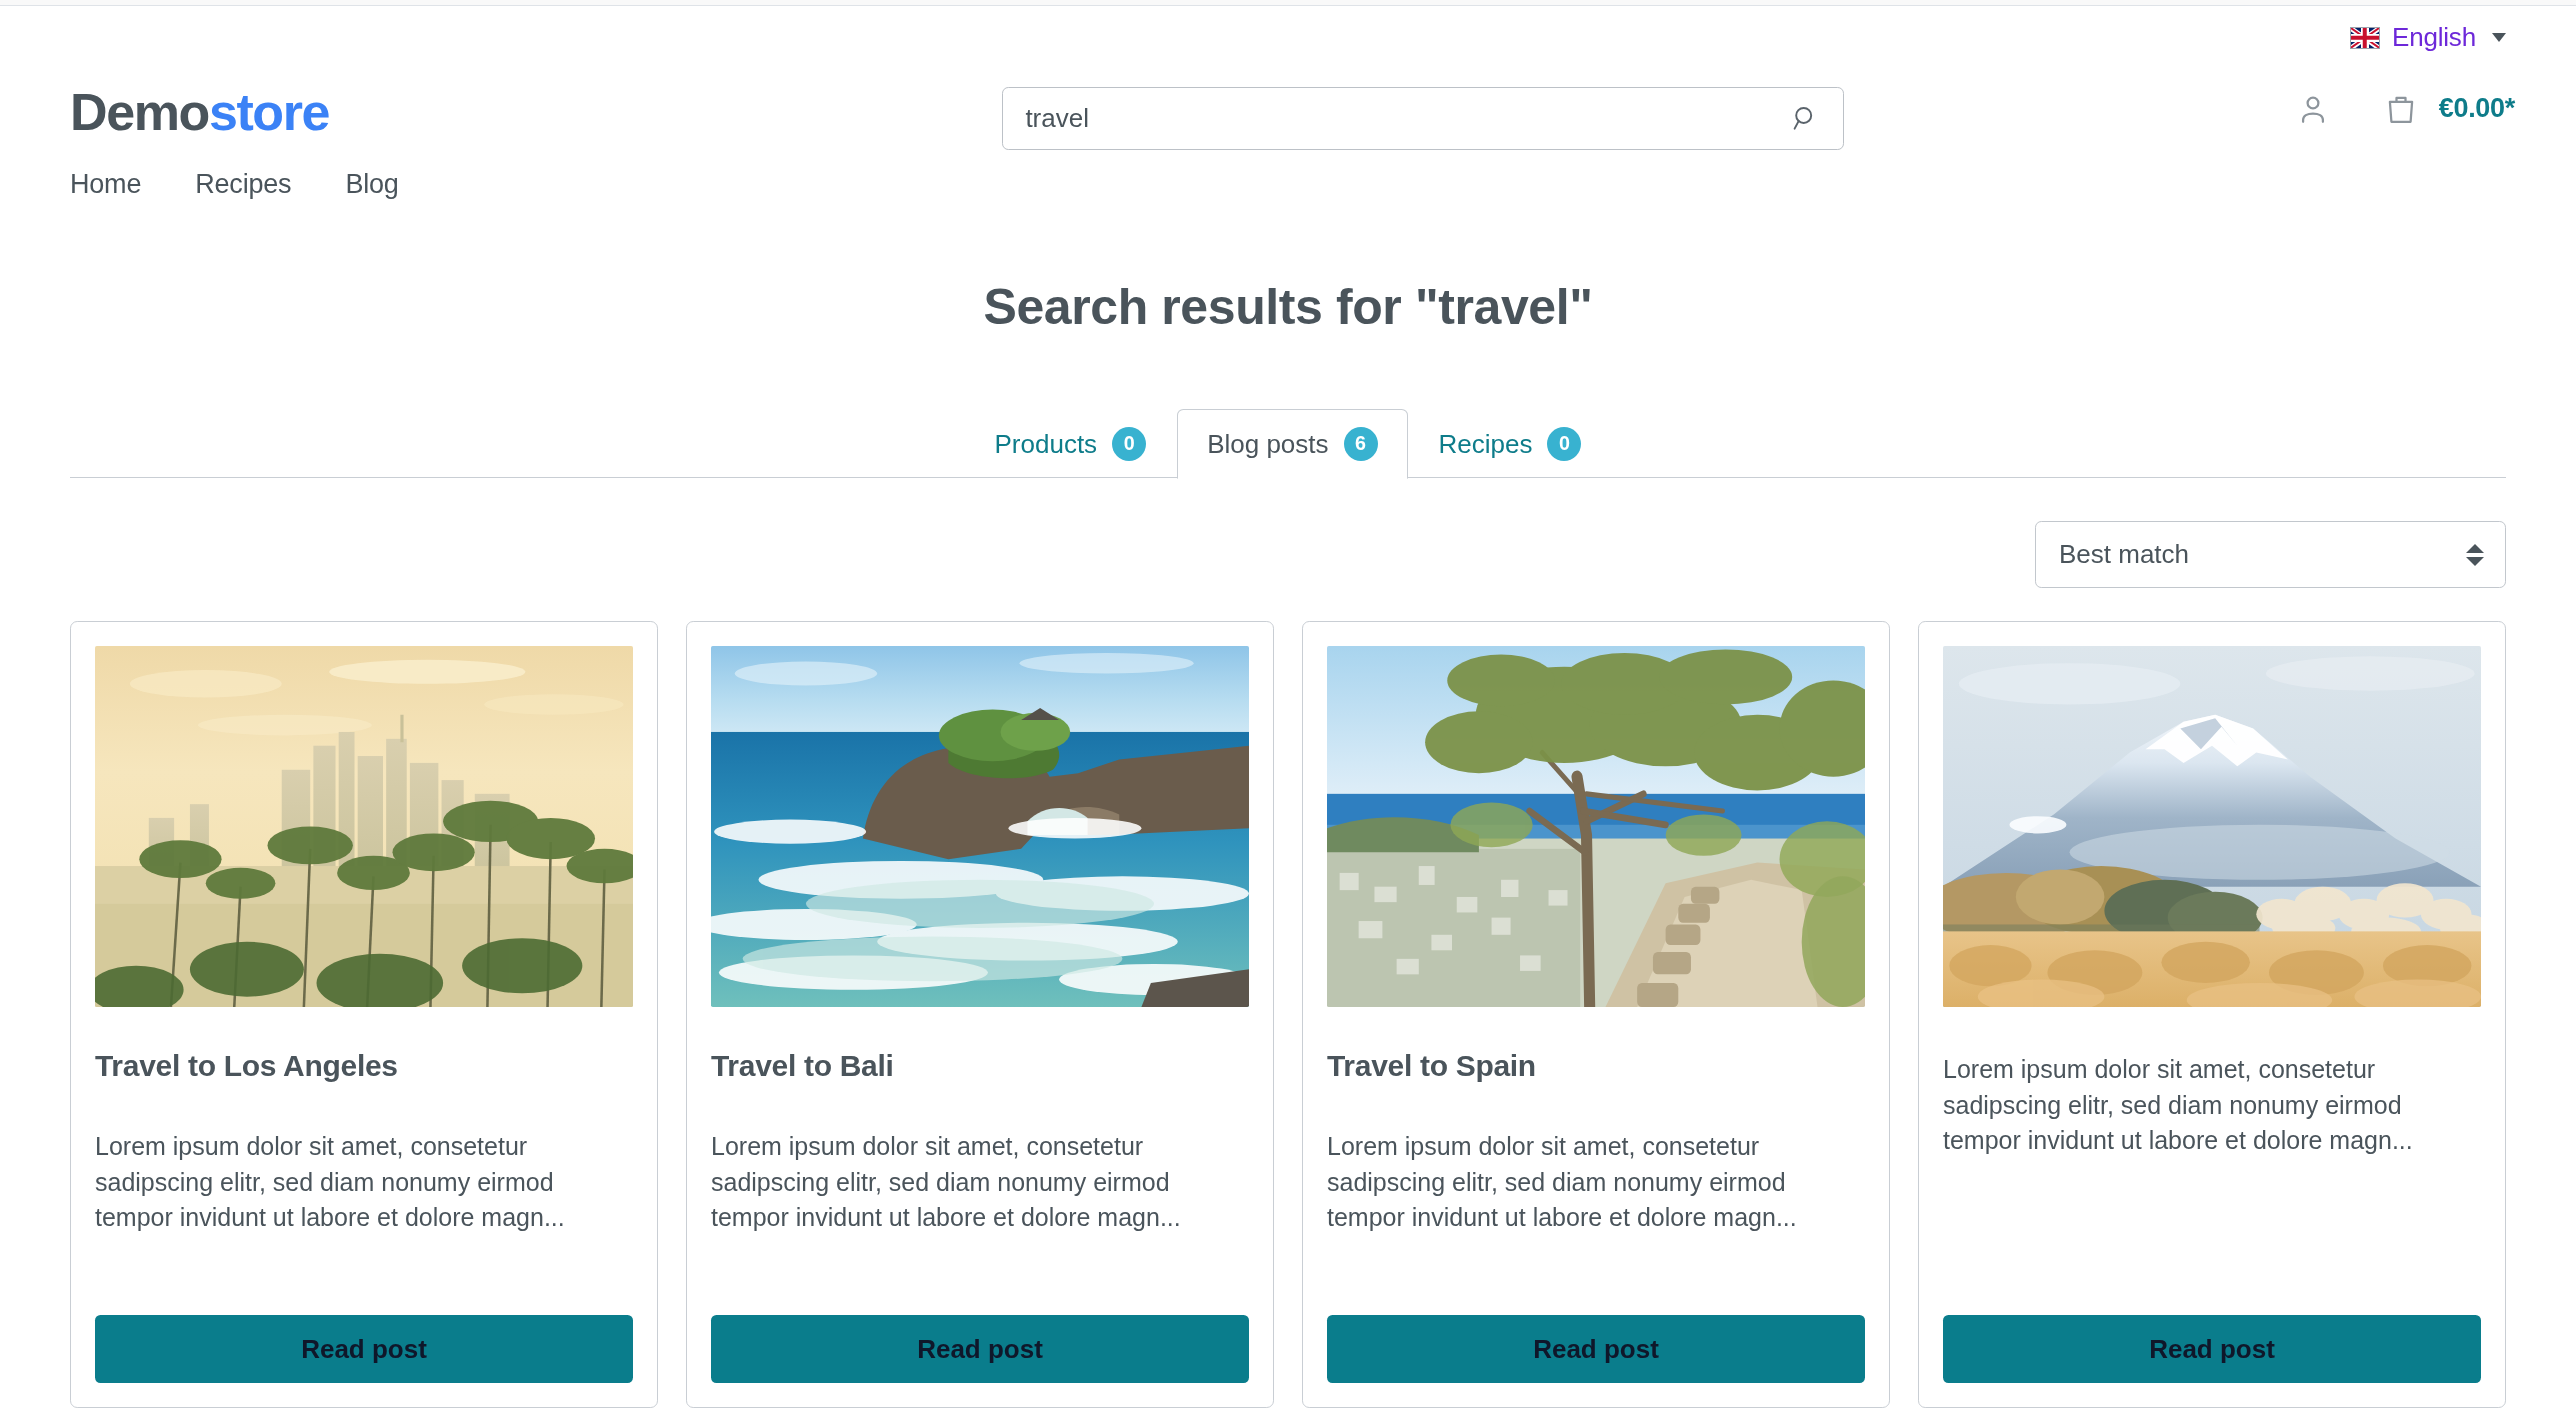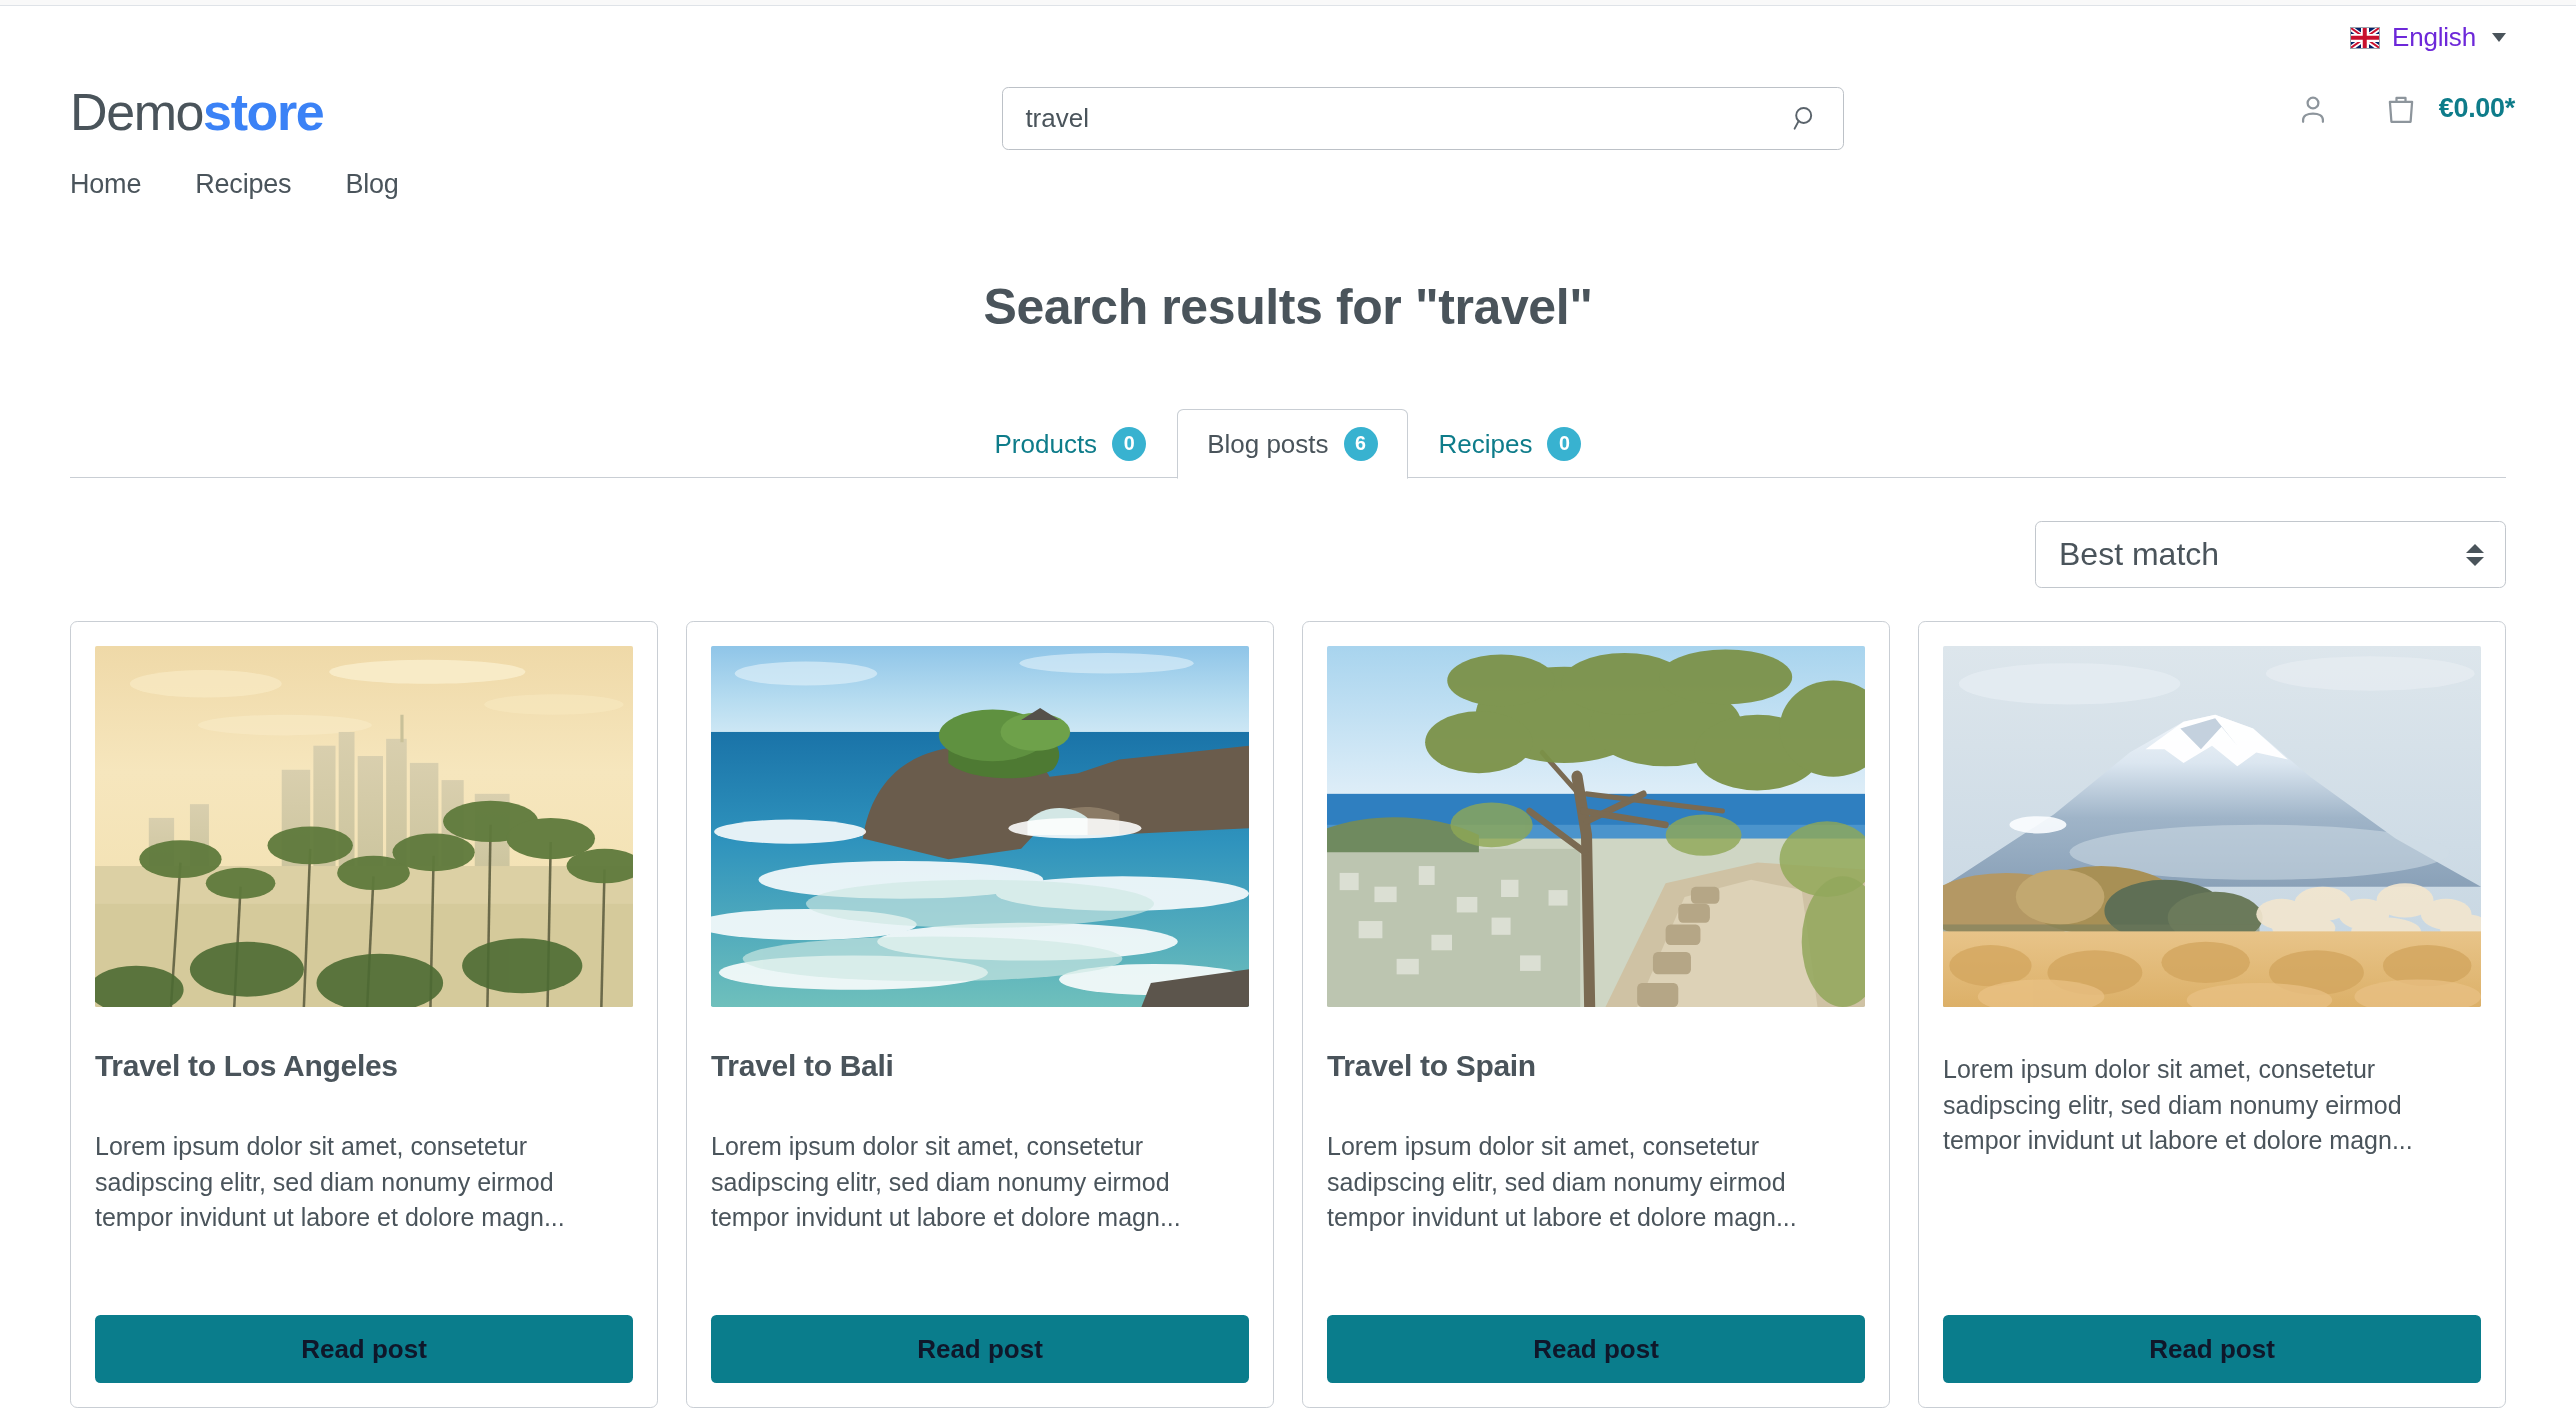--- a/index.html
+++ b/index.html
@@ -84,21 +84,21 @@
     height: 86px;
     position: relative;
   }
   .logo {
     font-size: 52px;
     letter-spacing: -1.4px;
     white-space: nowrap;
     cursor: pointer;
     line-height: 1;
   }
-  .logo .b { font-weight: normal; color: #4a545b; }
+  .logo .b { font-weight: bold; color: #4a545b; }
   .logo .l { font-weight: 700; color: #3b82f6; }
 
   .search-wrap {
     position: absolute;
     left: 1002px;
     top: 18px;
     width: 842px;
   }
   .search-box {
     display: flex;
@@ -224,21 +224,21 @@
   }
   .sort-select {
     width: 471px;
     height: 67px;
     border: 0.9px solid #c2c7cd;
     border-radius: 6.3px;
     display: flex;
     align-items: center;
     justify-content: space-between;
     padding: 0 21.5px 0 23px;
-    font-size: 32px;
+    font-size: 26px;
     color: #4a545b;
     background: #fff;
     cursor: pointer;
   }
   .updown {
     display: flex; flex-direction: column; gap: 3.6px; align-items: center;
   }
   .updown .up {
     width:0;height:0;border-left:9px solid transparent;border-right:9px solid transparent;border-bottom:9.8px solid #4a545b;
   }

